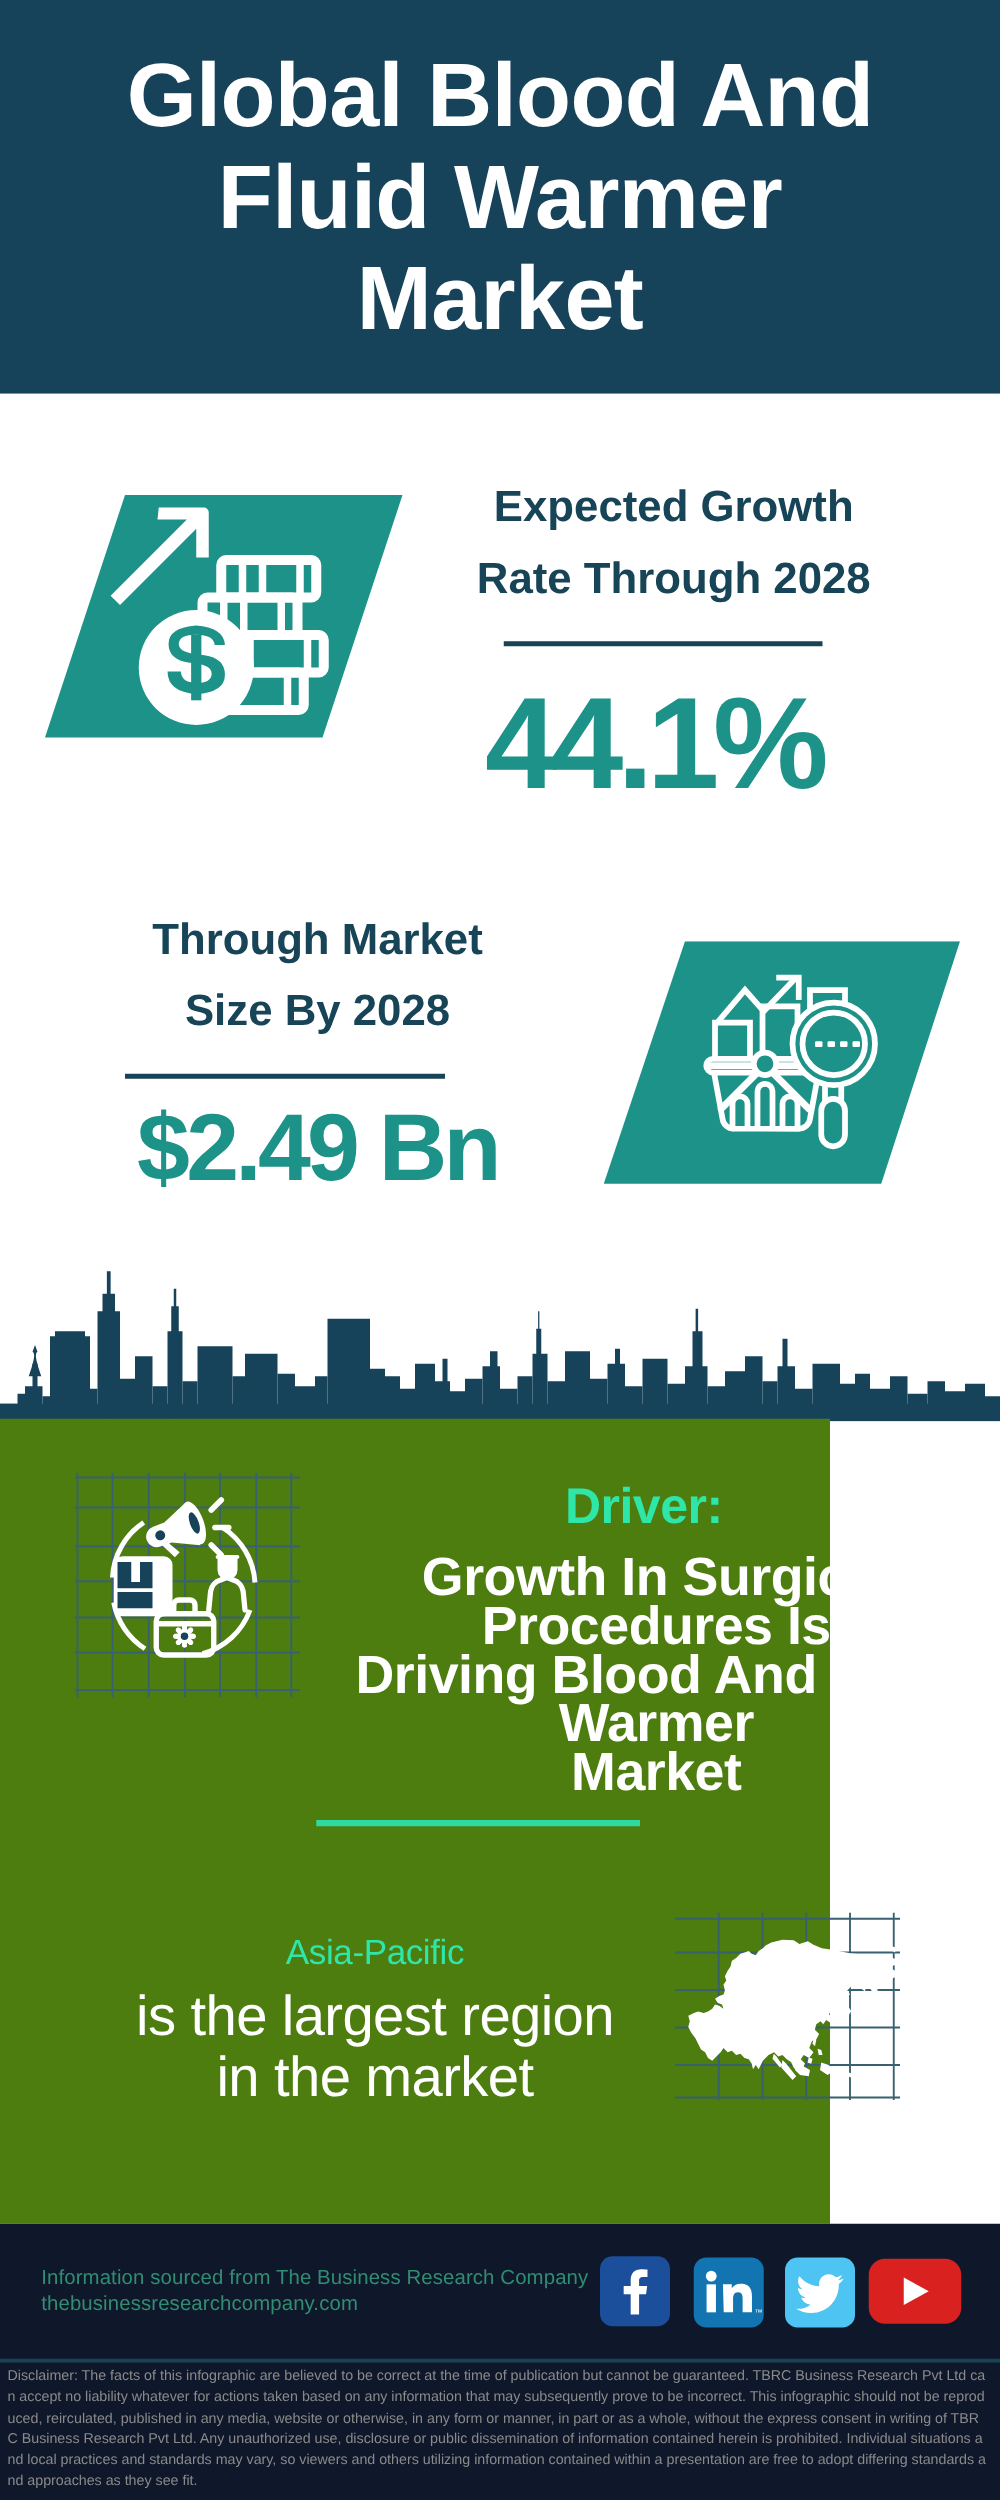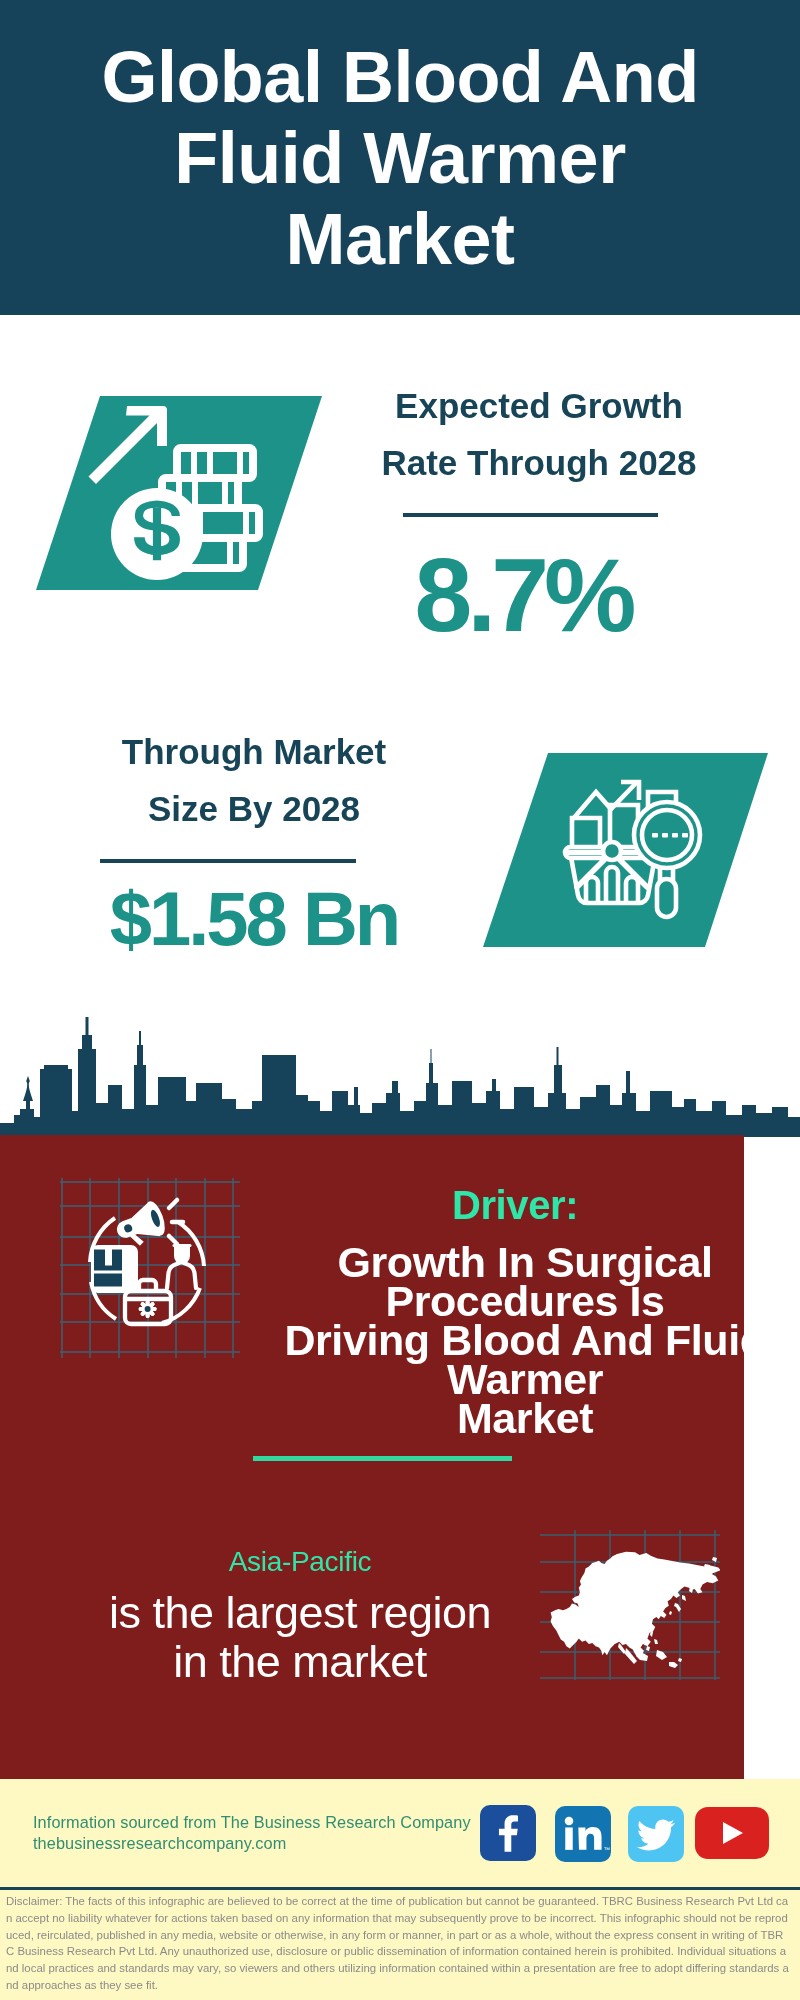--- a/index.html
+++ b/index.html
@@ -16,31 +16,31 @@
   
   .mid{position:absolute;left:0;top:315px;width:800px;height:820px;background:#ffffff;overflow:hidden;}
 
   .para{position:absolute;background:#1d9289;}
   
   .stat-label{position:absolute;color:#174456;font-size:35px;font-weight:bold;line-height:57px;text-align:center;}
   .rule{position:absolute;height:4px;background:#174456;}
   .stat-val{position:absolute;color:#1d9289;font-size:104px;font-weight:bold;line-height:104px;text-align:center;letter-spacing:-5px;}
 
   
-  .dark{position:absolute;left:0;top:1135px;width:744px;height:644px;background:#7f1d1d;}
+  .dark{position:absolute;left:0;top:1135px;width:664px;height:644px;background:#4d7c0f;}
   .skyline{position:absolute;left:0;top:1005px;width:800px;height:132px;}
 
   .drv-h{position:absolute;color:#2ee6a8;font-size:40px;font-weight:bold;line-height:40px;text-align:center;letter-spacing:-0.4px;}
   .drv-t{position:absolute;color:#ffffff;font-size:43px;font-weight:bold;line-height:39px;text-align:center;letter-spacing:-0.4px;}
   .drule{position:absolute;height:5px;background:#2fd9a0;}
   .reg-h{position:absolute;color:#2ee6a8;font-size:28px;font-weight:normal;line-height:46px;text-align:center;letter-spacing:-0.3px;}
   .reg-t{position:absolute;color:#ffffff;font-size:45px;line-height:49px;text-align:center;letter-spacing:-0.5px;}
 
   
-  .footer{position:absolute;left:0;top:1779px;width:800px;height:221px;background:#fef9c3;}
+  .footer{position:absolute;left:0;top:1779px;width:800px;height:221px;background:#0f172a;}
   .src{position:absolute;color:#318d72;font-size:16.3px;line-height:26px;letter-spacing:0.1px;}
   .fdiv{position:absolute;left:0;height:3px;background:#174456;width:800px;}
   .disc{position:absolute;color:#8a8a8a;font-size:11.4px;line-height:16.8px;text-align:left;word-break:break-all;white-space:normal;}
   .social{position:absolute;width:56px;height:56px;border-radius:10px;display:block;}
 </style>
 </head>
 <body>
 
 <div class="page">
 
@@ -86,28 +86,28 @@
           <path d="M-25 4 h10 q0.5 11 15 11 q15 0 15 -9 q0 -8 -15 -10 l-8 -1 q-19 -3 -19 -18 q0 -16 27 -18 q27 2 28 19 h-10 q-1 -10 -18 -10 q-17 0 -17 9 q0 8 17 10 l8 1 q20 3 20 19 q0 17 -28 19 q-28 -2 -28 -22 z"></path>
         </g>
       </g>
     </svg>
 
     <div class="stat-label" style="left:339px;top:62px;width:400px;">
       <div>Expected Growth</div>
       <div>Rate Through 2028</div>
     </div>
     <div class="rule" style="left:403px;top:198px;width:255px;"></div>
-    <div class="stat-val" style="left:323px;top:228px;width:400px;">8.7%</div>
+    <div class="stat-val" style="left:323px;top:228px;width:400px;">44.1%</div>
 
     <div class="stat-label" style="left:54px;top:408px;width:400px;">
       <div>Through Market</div>
       <div>Size By 2028</div>
     </div>
     <div class="rule" style="left:100px;top:544px;width:256px;"></div>
-    <div class="stat-val" style="left:54px;top:566px;width:400px;font-size:76px;line-height:76px;letter-spacing:-3px;">$1.58 Bn</div>
+    <div class="stat-val" style="left:54px;top:566px;width:400px;font-size:76px;line-height:76px;letter-spacing:-3px;">$2.49 Bn</div>
 
     <svg class="para" style="left:483px;top:438px;width:286px;height:195px;background:none;" viewBox="0 0 286 195">
       <polygon points="65,0 285,0 222,194 0,194" fill="#1d9289"></polygon>
 
       <g fill="none" stroke="#ffffff" stroke-width="4.6" stroke-linecap="butt" stroke-linejoin="miter">
 
         <path d="M90 66 L113 39 L128 56 L154 29"></path>
         <path d="M138 29 h18 v18"></path>
 
         <path d="M89 95 v-30 h28 v30"></path>

